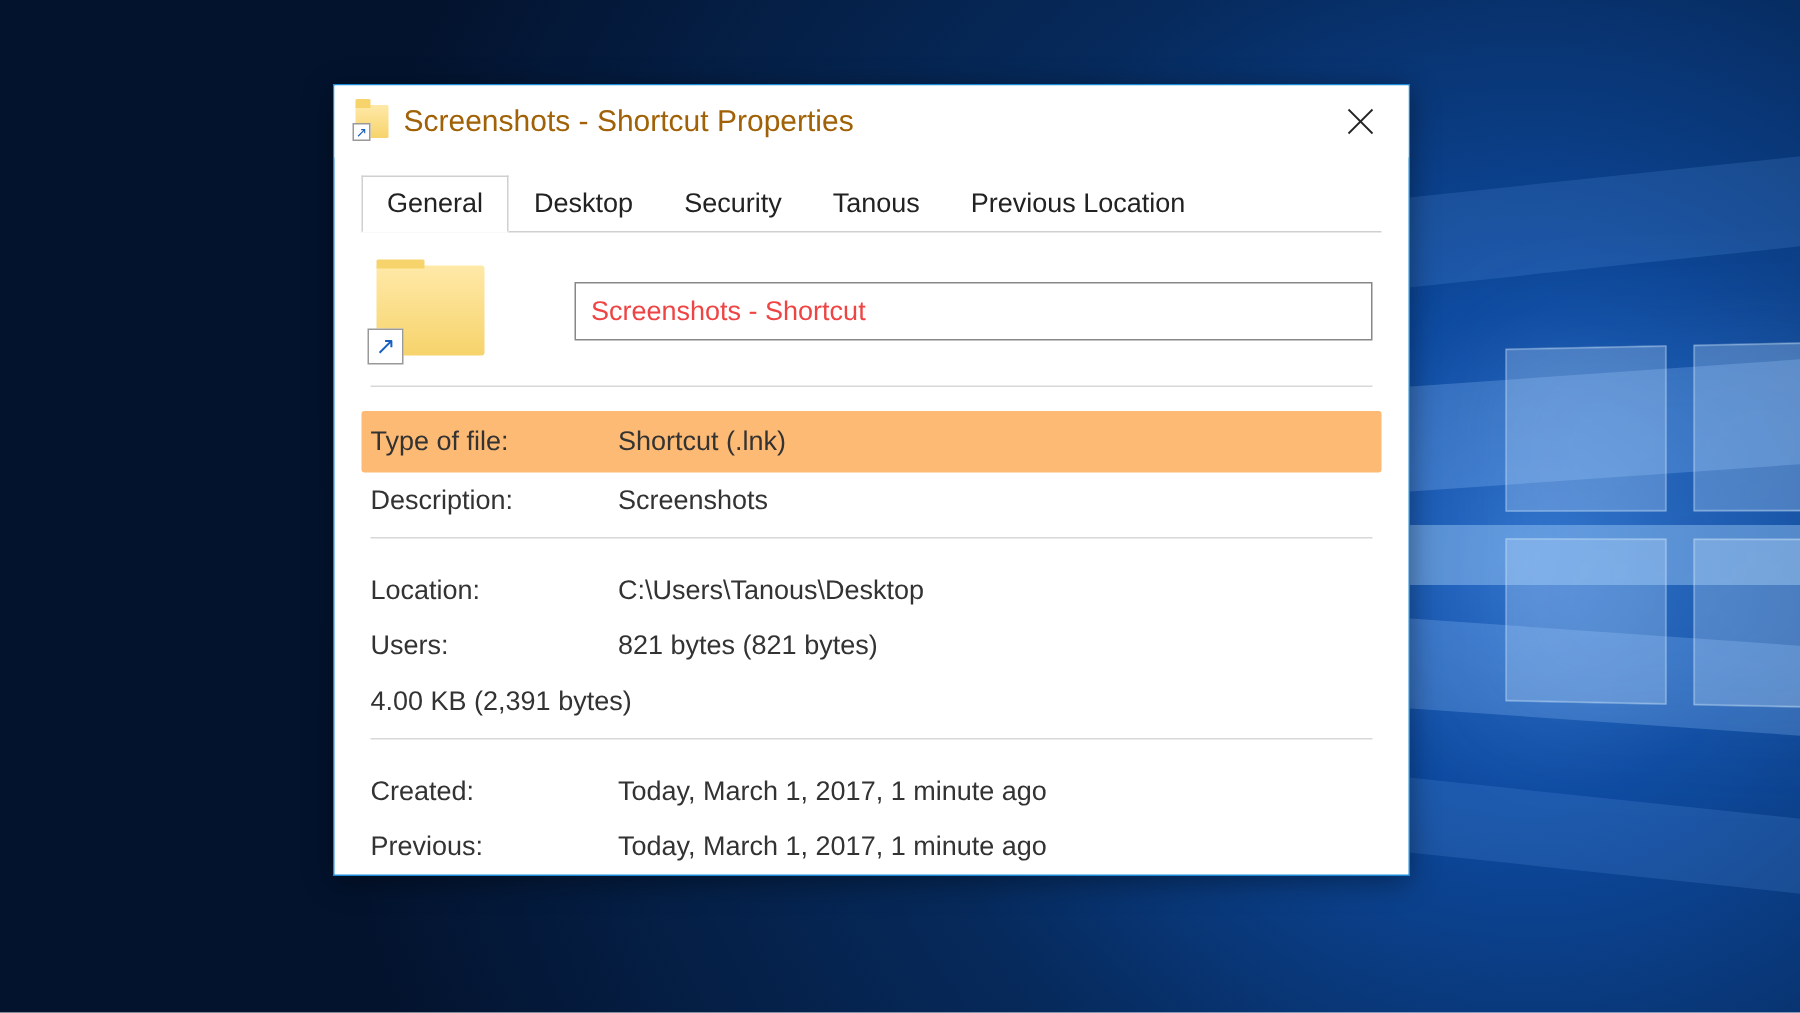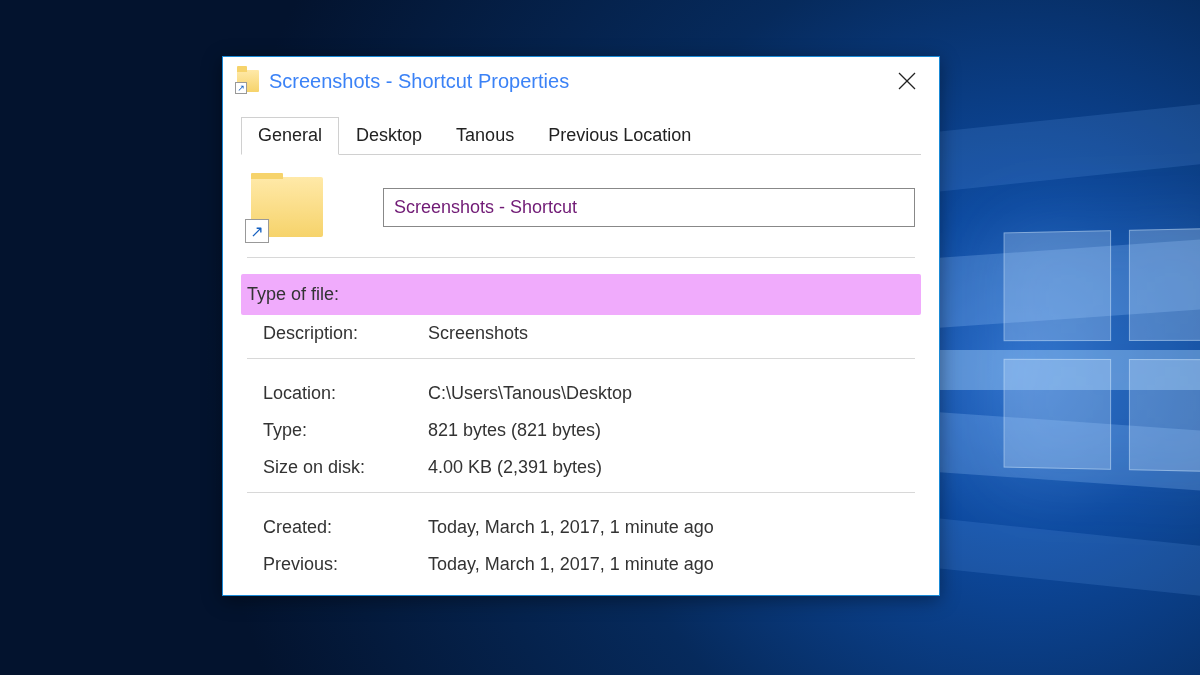--- a/index.html
+++ b/index.html
@@ -68,29 +68,29 @@
     content:"";
     position:absolute; top:-4px; left:0; width:45%; height:6px;
     background:#f6d36b; border-radius:1px 1px 0 0;
   }
   .shortcut-arrow {
     position:absolute; bottom:-2px; left:-2px;
     width:12px; height:12px; background:#fff; border:1px solid #999;
     display:flex; align-items:center; justify-content:center;
     font-size:9px; color:#1560c0;
   }
-  .titlebar-text { font-size: 20px; color:#3b82f6; flex:1; }
+  .titlebar-text { font-size: 20px; color:#a16207; flex:1; }
   .close-btn {
     width: 44px; height: 40px;
     display:flex; align-items:center; justify-content:center;
     font-size: 20px; color:#222; cursor:default;
   }
   .close-btn svg { width:18px; height:18px; stroke:#222; stroke-width:1.2; }
 
-  .dialog-body { padding: 10px 18px 12px 18px; }
+  .dialog-body { padding: 10px 18px 0 18px; }
 
   
   .tabs { display:flex; align-items:flex-end; border-bottom:1px solid #d0d0d0; height:40px; }
   .tab {
     padding: 7px 16px 8px 16px;
     font-size: 18px;
     color:#222;
     border:1px solid transparent;
     position:relative;
     top:1px;
@@ -107,28 +107,28 @@
   .icon-row { display:flex; align-items:center; gap: 60px; margin-bottom: 20px;}
   .big-icon { width:72px; height:60px; position:relative; margin-left:4px; flex-shrink:0;}
   .big-icon .folder-ico { border-radius:2px; }
   .big-icon .shortcut-arrow { width:24px; height:24px; font-size:16px; bottom:-6px; left:-6px;}
   .name-field {
     flex:1;
     border:1px solid #888;
     padding: 8px 10px;
     font-size:18px;
     font-family:inherit;
-    color:#701a75;
+    color:#ef4444;
   }
   hr.sep { border:none; border-top:1px solid #d8d8d8; margin: 6px 0 16px 0;}
-  .row { display:flex; padding: 8px 0; margin-left: 16px; }
+  .row { display:flex; padding: 8px 0; }
   .row .label { width: 165px; flex-shrink:0; }
   .row .value { flex:1; }
   .row.highlight {
-    background: #f0abfc;
+    background: #fdba74;
     margin: 0 -6px;
     padding: 10px 6px;
     border-radius:2px;
   }
 </style>
 </head>
 <body>
 
 <div class="beam b1"></div>
 <div class="beam b2"></div>
@@ -155,56 +155,57 @@
           <line x1="1" y1="1" x2="17" y2="17"></line>
           <line x1="17" y1="1" x2="1" y2="17"></line>
         </svg>
     </div>
   </div>
 
   <div class="dialog-body">
     <div class="tabs">
       <div class="tab active">General</div>
       <div class="tab">Desktop</div>
+      <div class="tab">Security</div>
       <div class="tab">Tanous</div>
       <div class="tab">Previous Location</div>
     </div>
 
     <div class="content">
       <div class="icon-row">
         <div class="big-icon">
           <div class="folder-ico"></div>
           <div class="shortcut-arrow">↗</div>
         </div>
         <input class="name-field" type="text" value="Screenshots - Shortcut" style="">
       </div>
 
       <hr class="sep">
 
       <div class="row highlight">
         <div class="label">Type of file:</div>
+        <div class="value">Shortcut (.lnk)</div>
       </div>
 
       <div class="row">
         <div class="label">Description:</div>
         <div class="value">Screenshots</div>
       </div>
 
       <hr class="sep">
 
       <div class="row">
         <div class="label">Location:</div>
         <div class="value">C:\Users\Tanous\Desktop</div>
       </div>
       <div class="row">
-        <div class="label">Type:</div>
+        <div class="label">Users:</div>
         <div class="value">821 bytes (821 bytes)</div>
       </div>
       <div class="row">
-        <div class="label">Size on disk:</div>
         <div class="value">4.00 KB (2,391 bytes)</div>
       </div>
 
       <hr class="sep">
 
       <div class="row">
         <div class="label">Created:</div>
         <div class="value">Today, March 1, 2017, 1 minute ago</div>
       </div>
       <div class="row">

